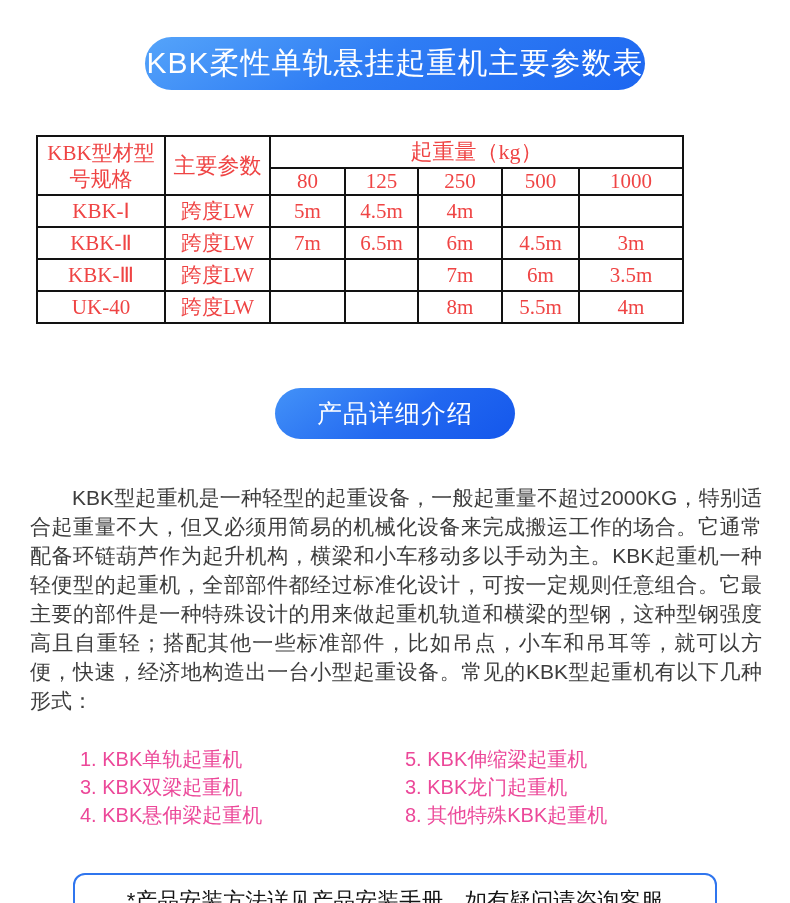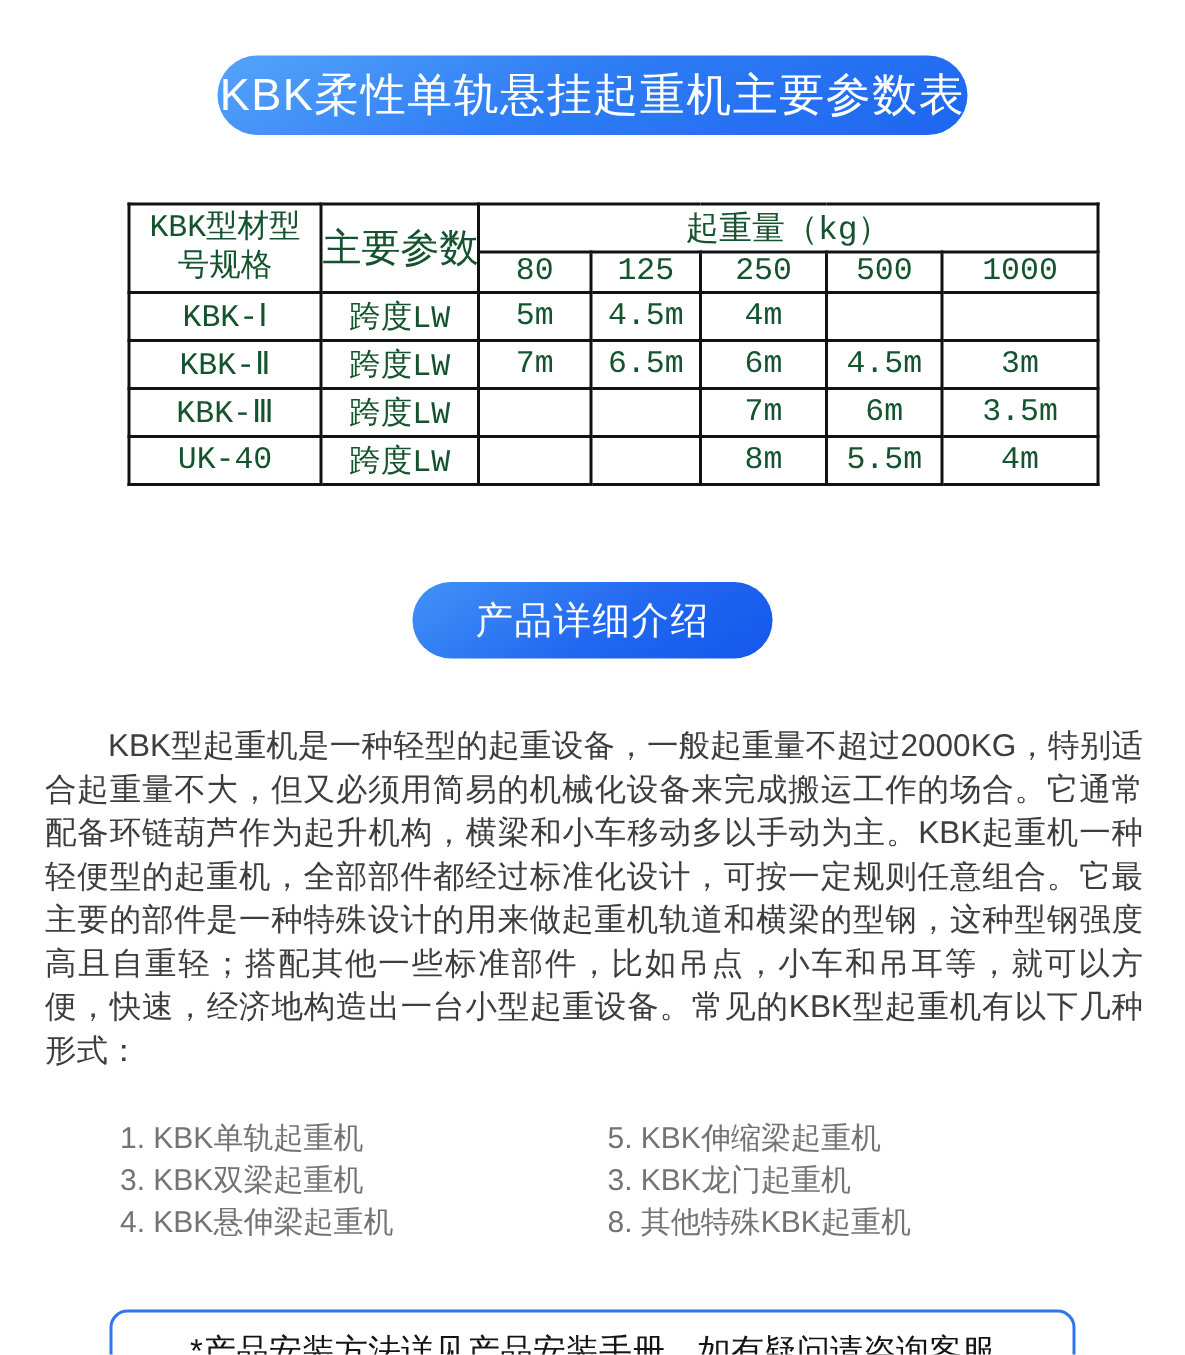--- a/index.html
+++ b/index.html
@@ -24,38 +24,38 @@
     font-size: 30px;
     letter-spacing: 1px;
     display: flex;
     align-items: center;
     justify-content: center;
     white-space: nowrap;
   }
 
   
   .param-table {
-    margin: 45px 0 0 85px;
+    margin: 45px 0 0 36px;
     border-collapse: collapse;
     table-layout: fixed;
     width: 646px;
-    font-family: Liberation Mono, monospace;
+    font-family: Liberation Serif, serif;
     font-size: 21px;
-    color: #14532d;
+    color: #ef4444;
   }
   .param-table td {
     border: 2px solid #121212;
     text-align: center;
     vertical-align: middle;
     padding: 0;
     overflow: hidden;
     white-space: nowrap;
   }
   .param-table .hdr-model { white-space: pre-line; line-height: 26px; font-size: 21px; }
-  .param-table .hdr-main { font-size: 26px; text-align: center; }
+  .param-table .hdr-main { font-size: 22px; text-align: center; }
   .param-table .hdr-group { font-size: 22px; height: 28px; }
   .param-table .hdr-cap { height: 27px; font-size: 21px; }
   .param-table .data-row td { height: 32px; }
 
   
   .section-btn {
     margin: 64px auto 0 auto;
     width: 240px;
     height: 51px;
     border-radius: 26px;
@@ -80,21 +80,21 @@
     text-align: justify;
     text-indent: 2em;
   }
 
   
   .types {
     display: flex;
     margin: 30px 0 0 80px;
     font-size: 20px;
     line-height: 28px;
-    color: #737373;
+    color: #ec4899;
   }
   .types .col-left { width: 325px; }
   .types .type-item { height: 28px; white-space: nowrap; }
 
   
   .notice {
     margin: 44px auto 0 auto;
     width: 644px;
     height: 55px;
     border: 2px solid #2f75ee;

